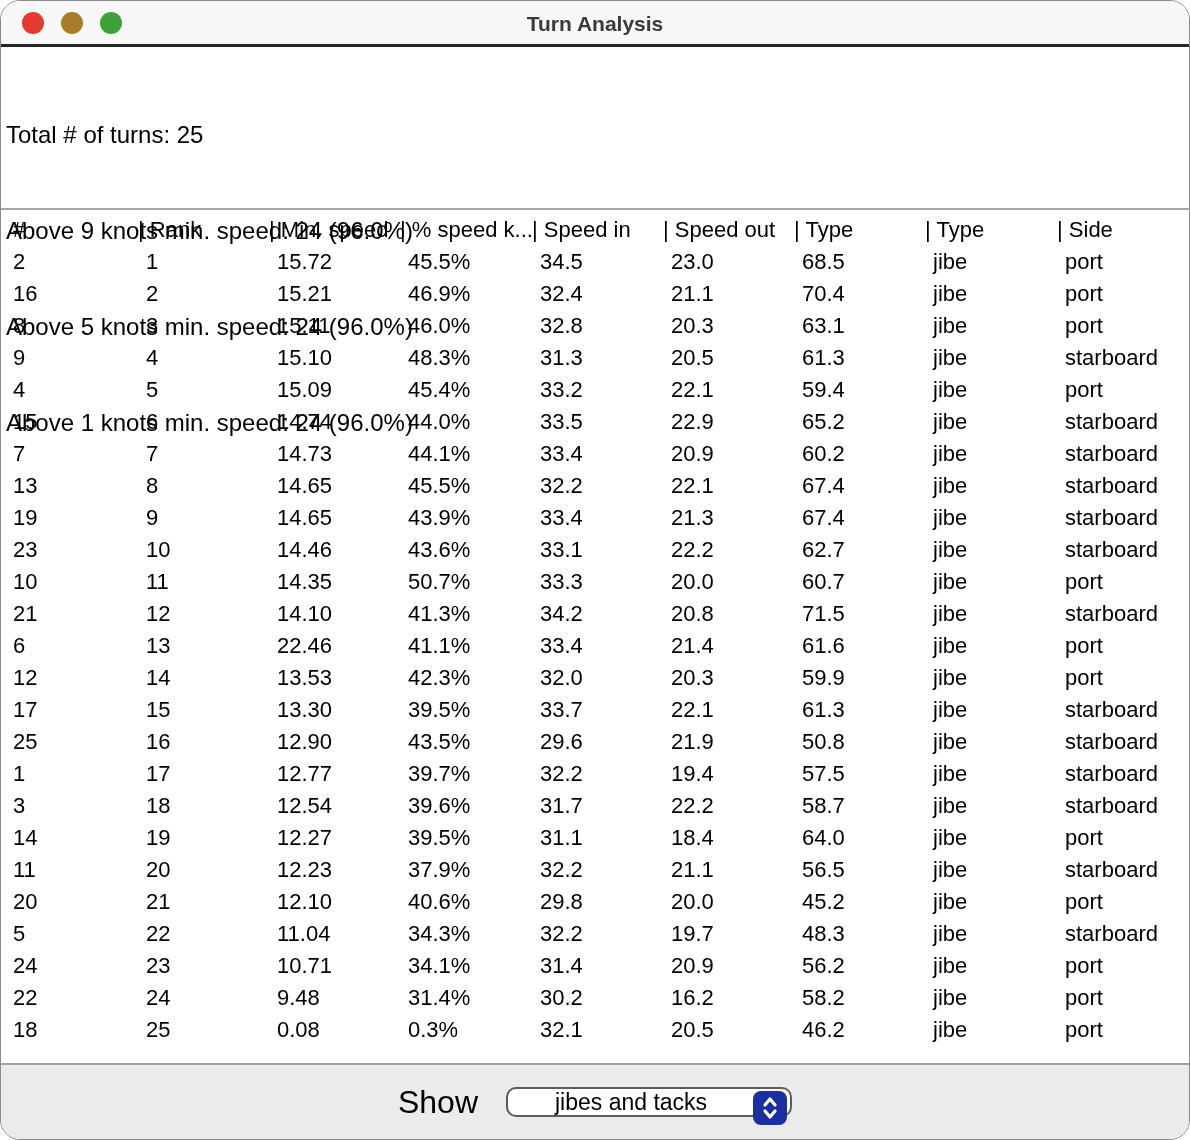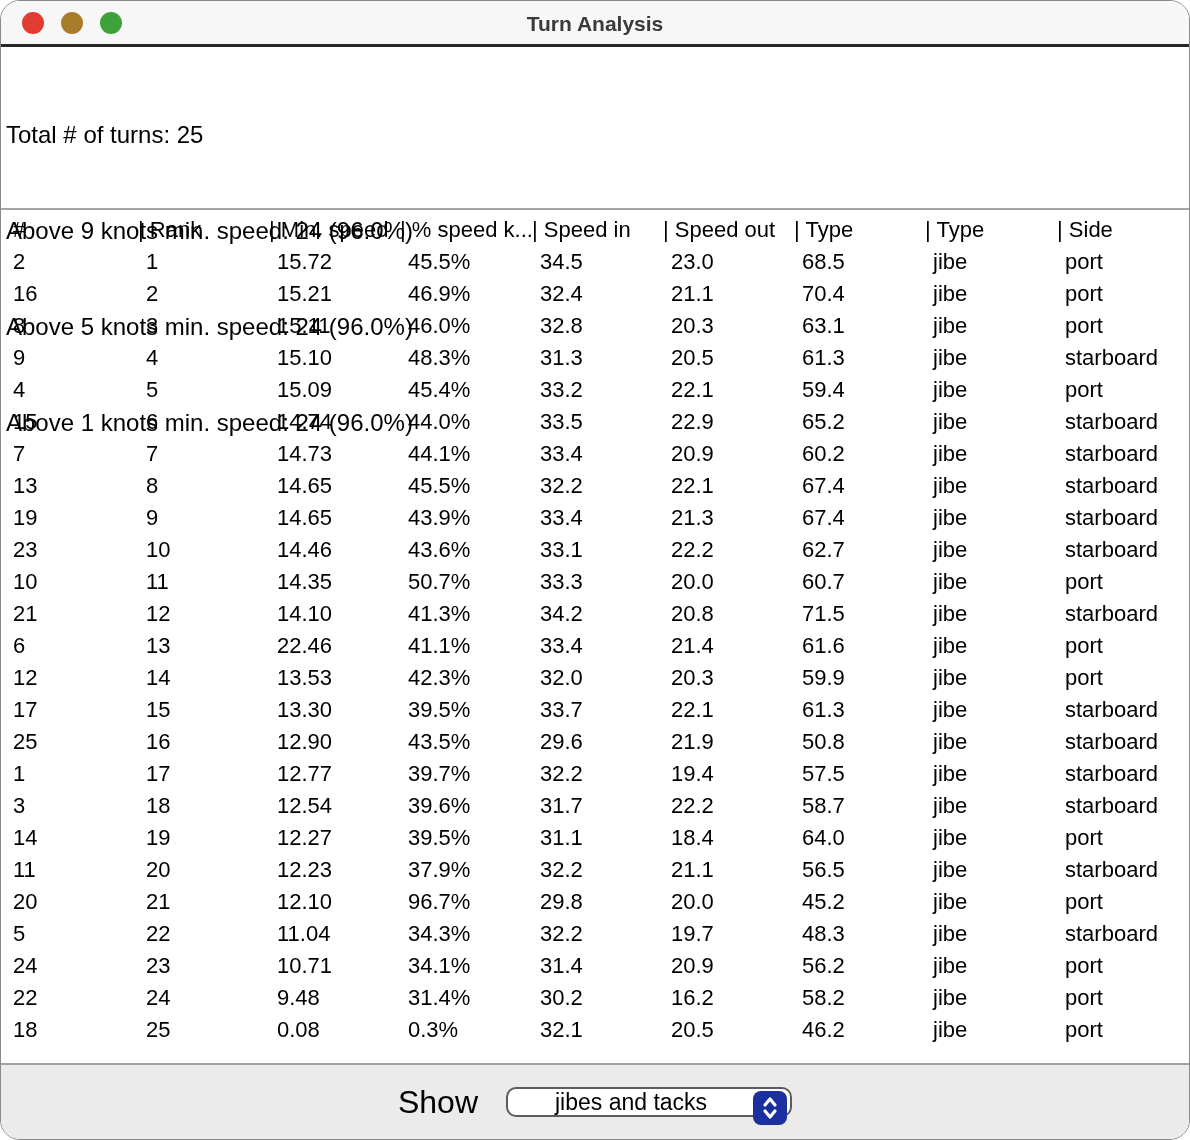--- a/index.html
+++ b/index.html
@@ -369,21 +369,21 @@
           <div class="td">32.2</div>
           <div class="td">21.1</div>
           <div class="td">56.5</div>
           <div class="td">jibe</div>
           <div class="td">starboard</div>
         </div>
         <div class="tr">
           <div class="td">20</div>
           <div class="td">21</div>
           <div class="td">12.10</div>
-          <div class="td">96.7%</div>
+          <div class="td">40.6%</div>
           <div class="td">29.8</div>
           <div class="td">20.0</div>
           <div class="td">45.2</div>
           <div class="td">jibe</div>
           <div class="td">port</div>
         </div>
         <div class="tr">
           <div class="td">5</div>
           <div class="td">22</div>
           <div class="td">11.04</div>

